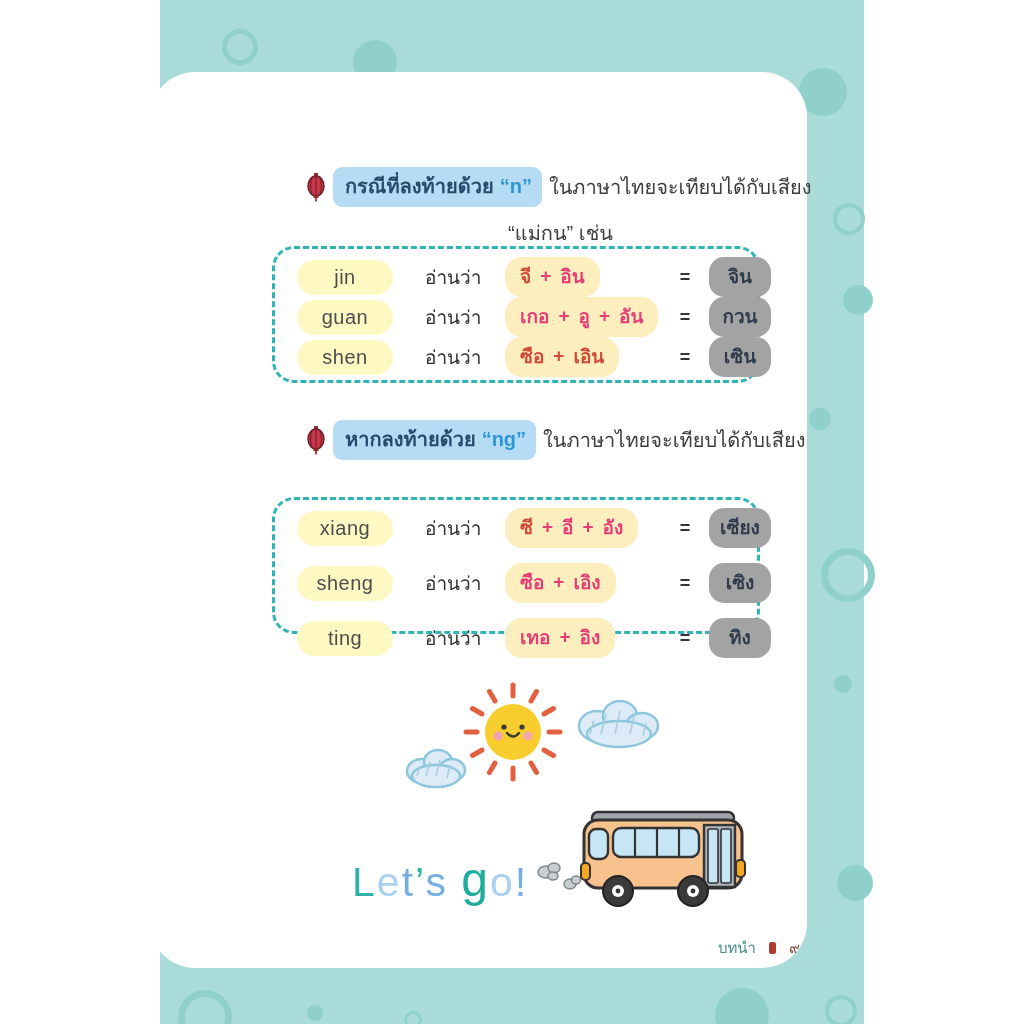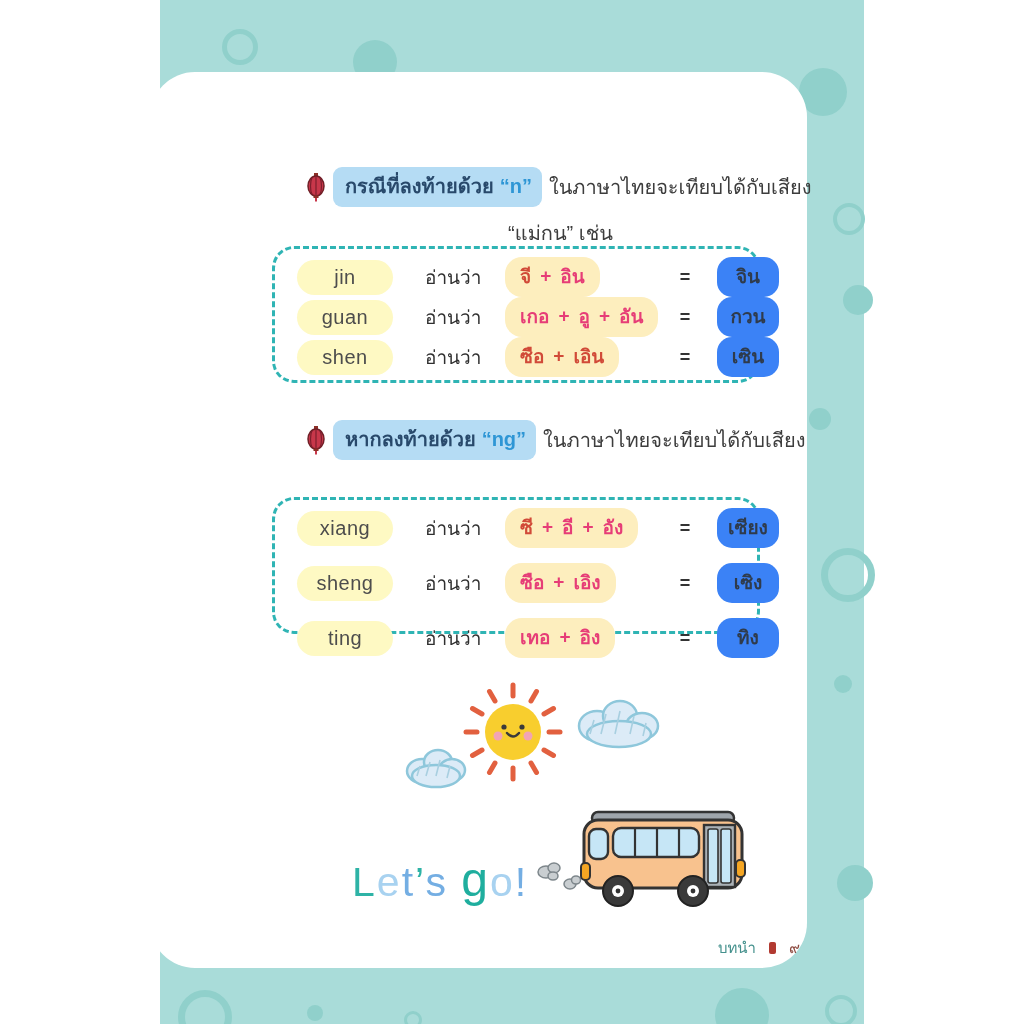--- a/index.html
+++ b/index.html
@@ -34,22 +34,22 @@
           border:3px dashed #2fb4b4;border-radius:22px;padding:8px 0 8px 22px;
           display:flex;flex-direction:column;justify-content:space-around;background:#fff;}
   .t-row{display:grid;grid-template-columns:96px 112px 168px 24px auto;align-items:center;}
   .pill-pinyin{display:inline-flex;align-items:center;justify-content:center;height:35px;
                background:#fef9c3;border-radius:18px;color:#4d4d4d;font-size:20px;letter-spacing:.5px;}
   .read-label{font-size:19px;color:#2f2f2f;padding-left:32px;}
   .pill-breakdown{justify-self:start;display:inline-flex;align-items:center;gap:9px;
                   background:#fdeebe;border-radius:17px;padding:4px 15px 6px 15px;
                   font-size:19px;font-weight:bold;white-space:nowrap;}
   .equals{font-size:18px;font-weight:bold;color:#333;text-align:center;}
-  .pill-result{justify-self:start;margin-left:20px;display:inline-block;min-width:42px;text-align:center;
-               background:#3b82f6;border-radius:15px;padding:4px 10px 6px 10px;
+  .pill-result{justify-self:start;margin-left:12px;display:inline-block;min-width:42px;text-align:center;
+               background:#a3a3a3;border-radius:15px;padding:4px 10px 6px 10px;
                font-size:19px;font-weight:bold;color:#2f3b4c;white-space:nowrap;}
 
   
   .sky-art{position:absolute;left:392px;top:678px;}
   .bus-art{position:absolute;left:534px;top:808px;}
   .lets-go{position:absolute;left:352px;top:852px;font-size:41px;font-weight:normal;letter-spacing:2px;}
   .lets-go span{white-space:pre;}
   .lets-go .big{font-size:48px;}
 
   

